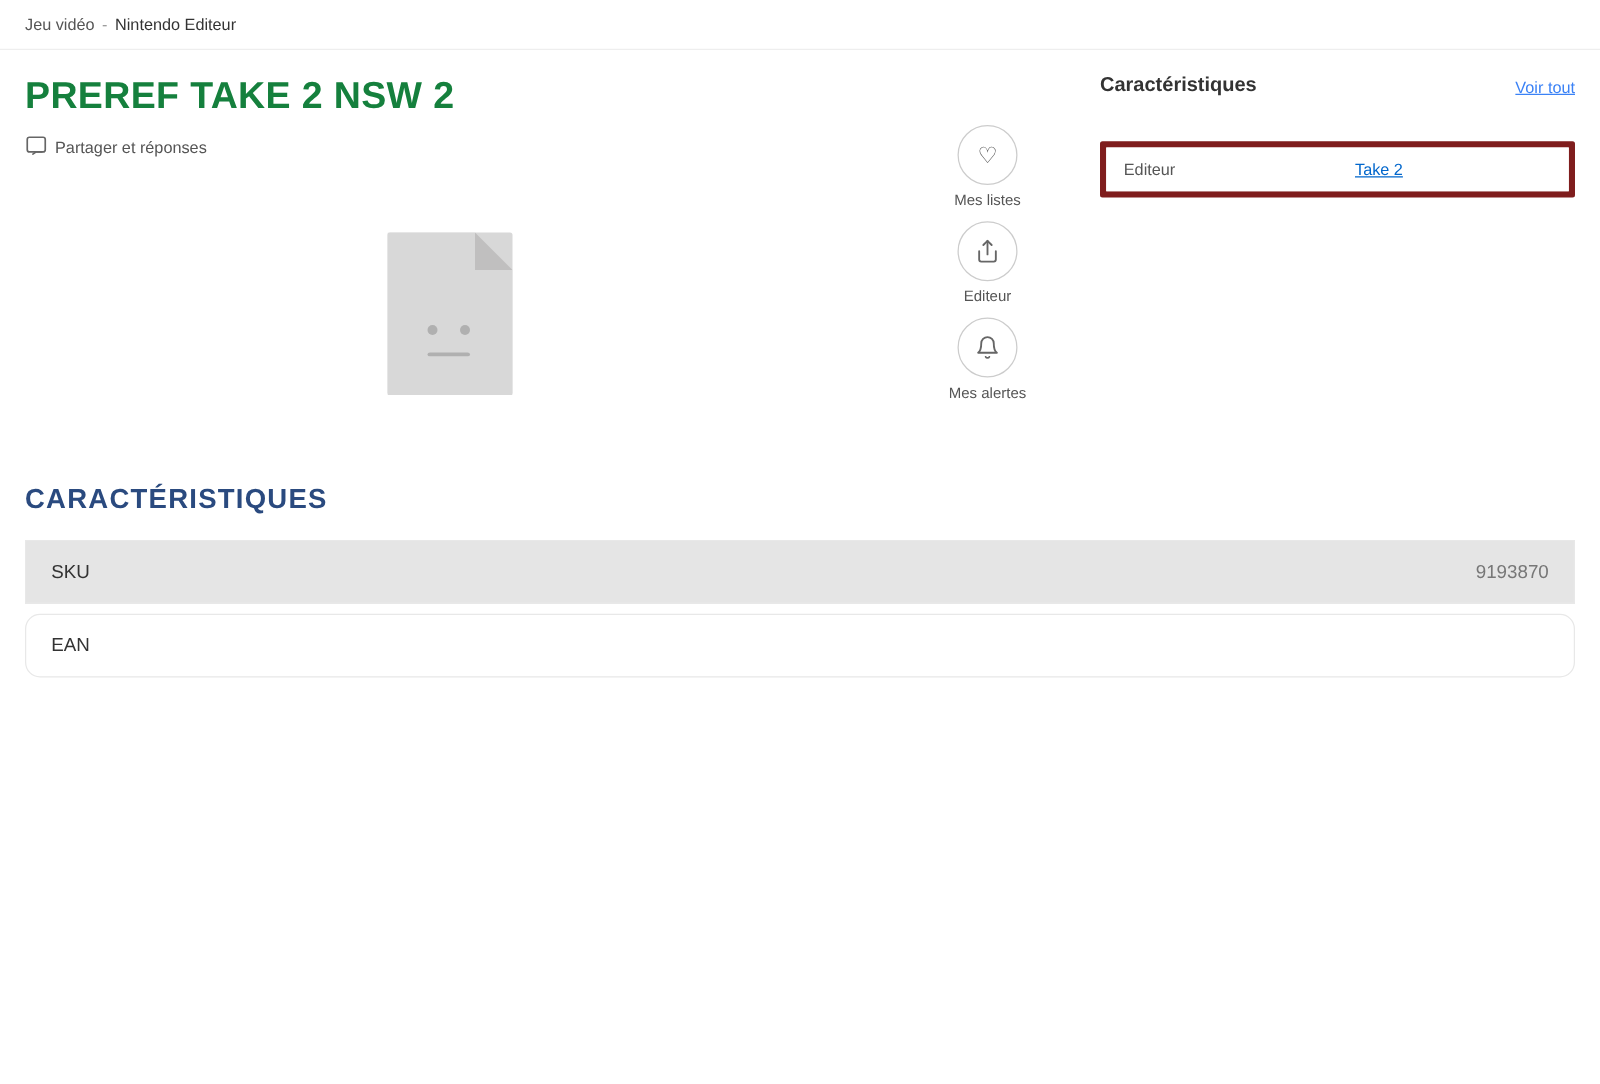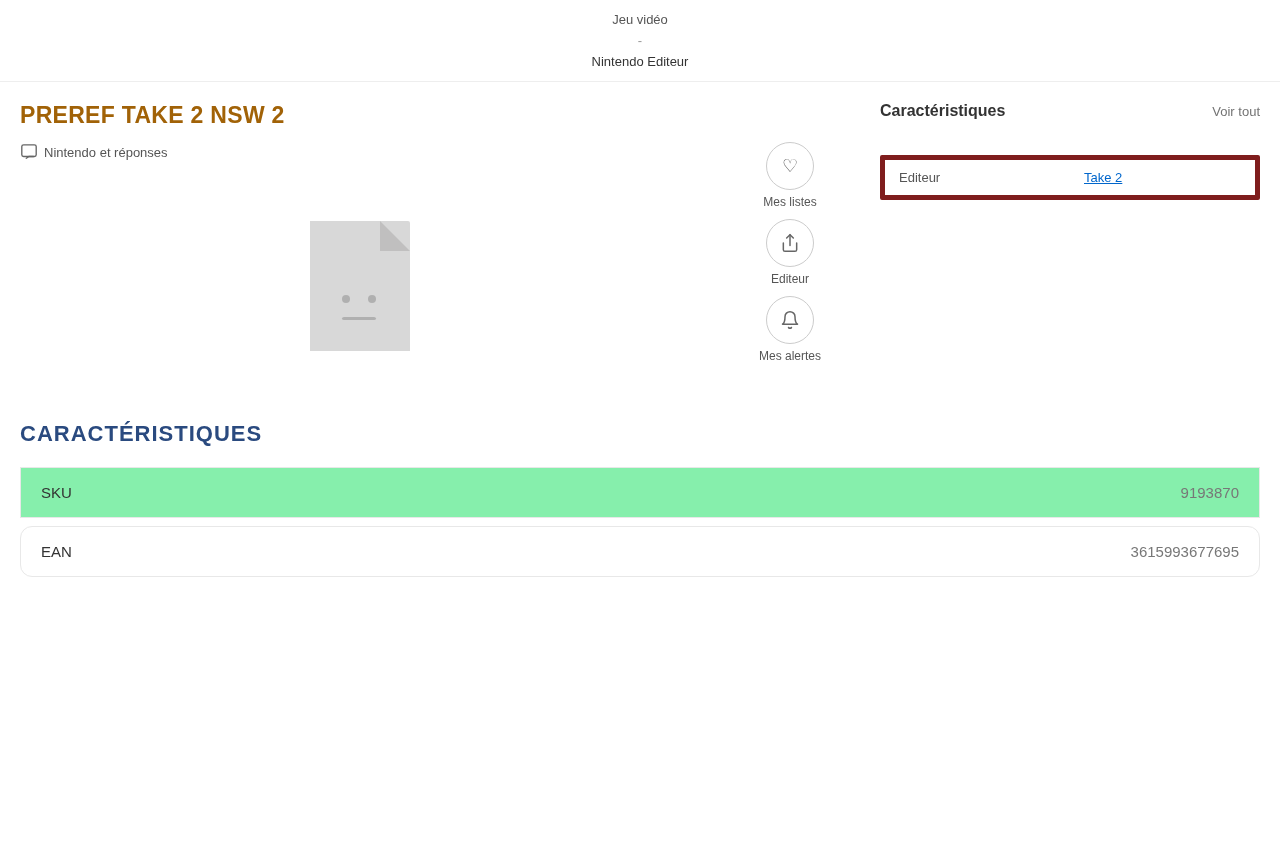--- a/index.html
+++ b/index.html
@@ -12,21 +12,20 @@
 
     
     .breadcrumb {
       display: flex;
       align-items: center;
       gap: 6px;
       padding: 12px 20px;
       font-size: 13px;
       color: #555;
       border-bottom: 1px solid #eee;
-      flex-direction: column;
     }
     .breadcrumb-item {
       color: #555;
     }
     .breadcrumb-separator {
       color: #999;
     }
     .breadcrumb-current {
       color: #333;
     }
@@ -38,23 +37,23 @@
       gap: 40px;
     }
 
     
     .left-column {
       flex: 1;
       min-width: 0;
     }
 
     .product-title {
-      font-size: 23px;
+      font-size: 30px;
       font-weight: 700;
-      color: #a16207;
+      color: #15803d;
       margin-bottom: 14px;
       letter-spacing: 0.3px;
     }
 
     .qa-link {
       display: flex;
       align-items: center;
       gap: 6px;
       color: #555;
       font-size: 13px;
@@ -138,21 +137,22 @@
       align-items: center;
       margin-bottom: 10px;
     }
     .char-title {
       font-size: 16px;
       font-weight: 600;
       color: #333;
     }
     .voir-tout-link {
       font-size: 13px;
-      color: #737373;
+      color: #3b82f6;
+      text-decoration: underline;
       cursor: pointer;
     }
     .char-table {
       border: 5px solid #7f1d1d;
       border-radius: 2px;
       margin-top: 35px;
     }
     .char-row {
       display: flex;
       border-bottom: 1px solid #e0e0e0;
@@ -230,21 +230,21 @@
 <div class="main-content">
 
   <div class="left-column">
     <h1 class="product-title">PREREF TAKE 2 NSW 2</h1>
 
     <div class="qa-link">
       <svg class="qa-icon" viewBox="0 0 20 20" fill="none" xmlns="http://www.w3.org/2000/svg">
         <rect x="2" y="2" width="16" height="13" rx="2" stroke="#666" stroke-width="1.5" fill="none"></rect>
         <path d="M7 17l3-2h5" stroke="#666" stroke-width="1.5" stroke-linecap="round" fill="none"></path>
       </svg>
-      <span>Nintendo et réponses</span>
+      <span>Partager et réponses</span>
     </div>
 
     <div class="product-image-container">
       <div class="no-image-placeholder">
 
         <div class="doc-body"></div>
 
         <svg width="100" height="130" style="position:absolute;bottom:0;left:0;" viewBox="0 0 100 130">
 
           <polygon points="0,0 70,0 100,30 100,130 0,130" fill="#d8d8d8"></polygon>
@@ -301,22 +301,21 @@
         <span class="char-value">Take 2</span>
       </div>
     </div>
   </div>
 
 </div>
 
 <div class="bottom-section">
   <h2 class="section-title">CARACTÉRISTIQUES</h2>
 
-  <div class="spec-row" style="background:#86efac;">
+  <div class="spec-row" style="background:#e5e5e5;">
     <span class="spec-key">SKU</span>
     <span class="spec-value">9193870</span>
   </div>
 
   <div class="spec-row" style="background:#fff;border-radius:12px;">
     <span class="spec-key">EAN</span>
-    <span class="spec-value">3615993677695</span>
   </div>
 </div>
 
 </body></html>

